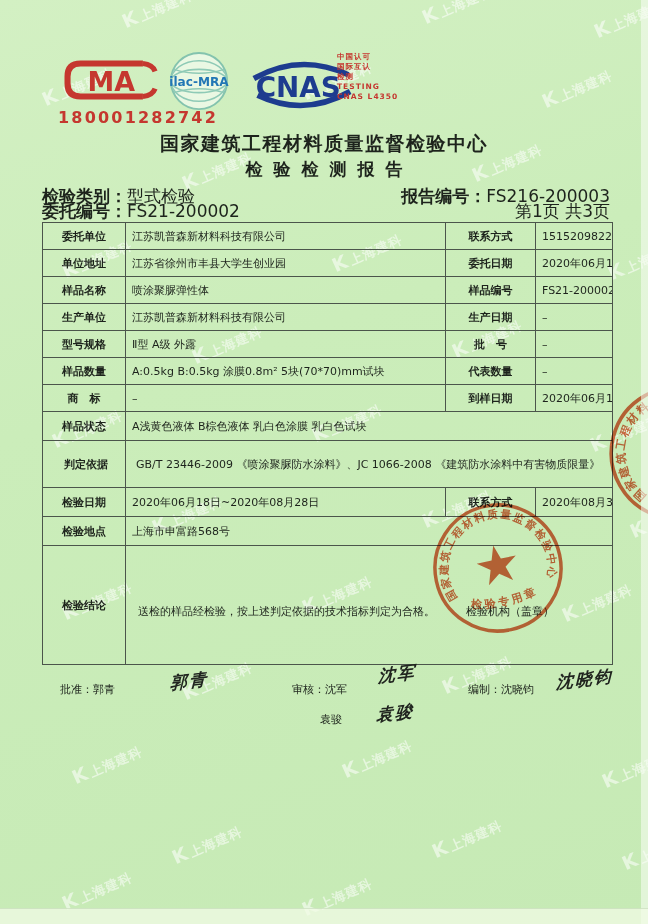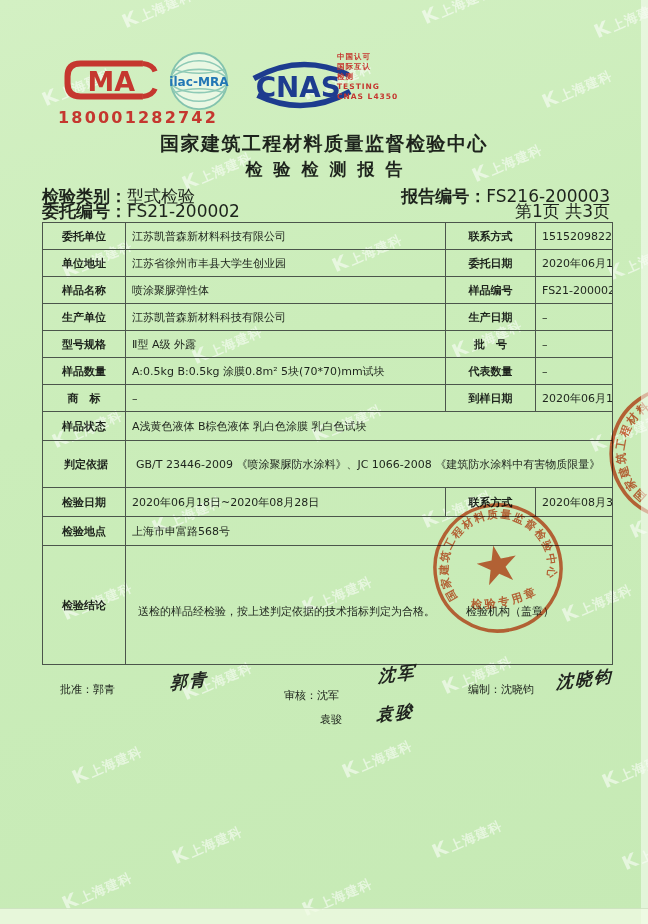--- a/index.html
+++ b/index.html
@@ -252,21 +252,21 @@
   <text font-size="16" font-weight="bold" fill="#dd4f28" letter-spacing="4">
     <textPath href="#arc-b" startOffset="50%" text-anchor="middle">检验专用章</textPath>
   </text>
 </svg>
 
 <div class="sigrow" style="left:60px; top:682px;">
   <span>批准：</span><span>郭青</span>
 </div>
 <div class="sig" style="left:170px; top:670px;">郭青</div>
 
-<div class="sigrow" style="left:284px; top:682px;margin-top:6px;">
+<div class="sigrow" style="left:292px; top:682px;">
   <span>审核：</span><span>沈军</span>
 </div>
 <div class="sig" style="left:378px; top:663px;">沈军</div>
 
 <div class="sigrow" style="left:320px; top:712px;">
   <span>袁骏</span>
 </div>
 <div class="sig" style="left:376px; top:702px;">袁骏</div>
 
 <div class="sigrow" style="left:468px; top:682px;">

